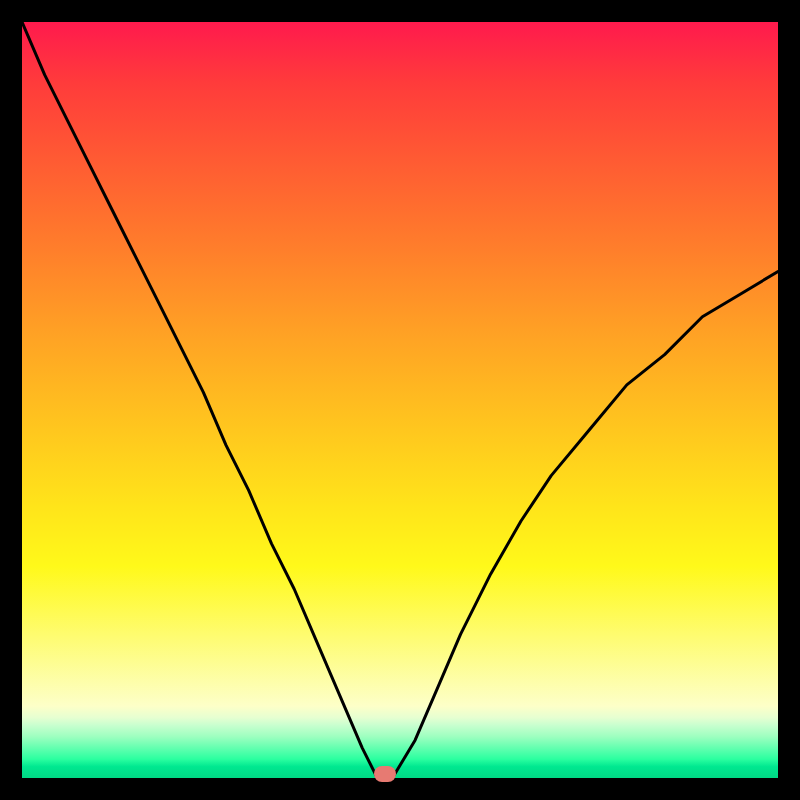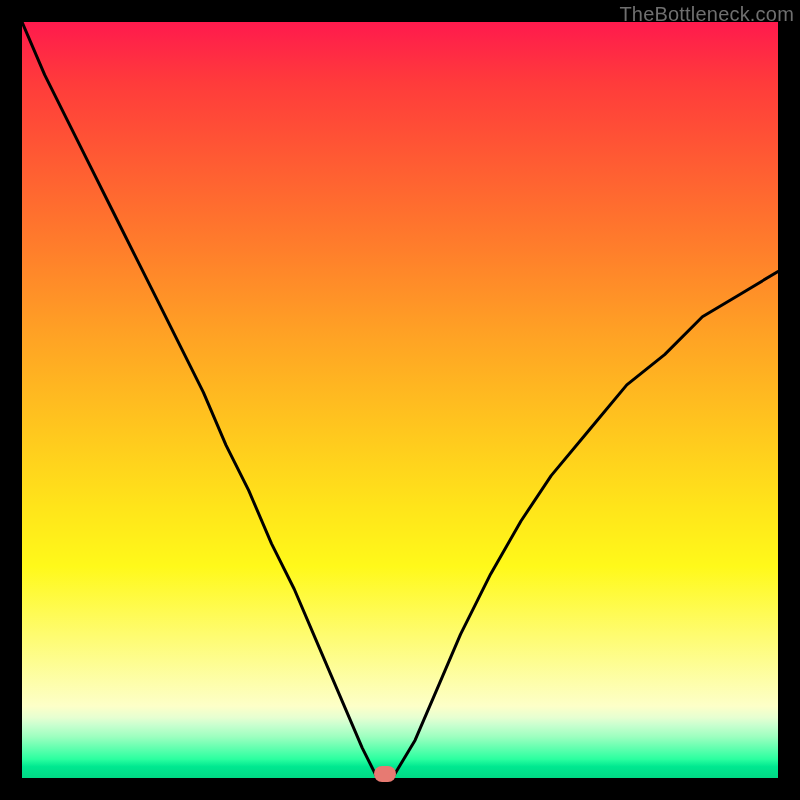--- a/index.html
+++ b/index.html
@@ -71,14 +71,13 @@
 </head>
 <body>
 
 <div class="frame">
   <div class="plot-area">
     <svg class="curve" viewBox="0 0 756 756" preserveAspectRatio="none">
       <path fill="none" stroke="#000" stroke-width="3" stroke-linecap="round" stroke-linejoin="round" d="M0.0 0.0 L22.7 52.9 L45.4 98.3 L68.0 143.6 L90.7 189.0 L113.4 234.4 L136.1 279.7 L158.8 325.1 L181.4 370.4 L204.1 423.4 L226.8 468.7 L249.5 521.6 L272.2 567.0 L294.8 619.9 L317.5 672.8 L340.2 725.8 L355.3 756.0 L370.4 756.0 L393.1 718.2 L415.8 665.3 L438.5 612.4 L468.7 551.9 L499.0 499.0 L529.2 453.6 L567.0 408.2 L604.8 362.9 L642.6 332.6 L680.4 294.8 L718.2 272.2 L756.0 249.5"></path>
     </svg>
     <div class="marker" style="left:362.9px;top:752.0px"></div>
   </div>
-  <div class="watermark">TheBottleneck.com</div>
 </div>
 
 </body></html>

